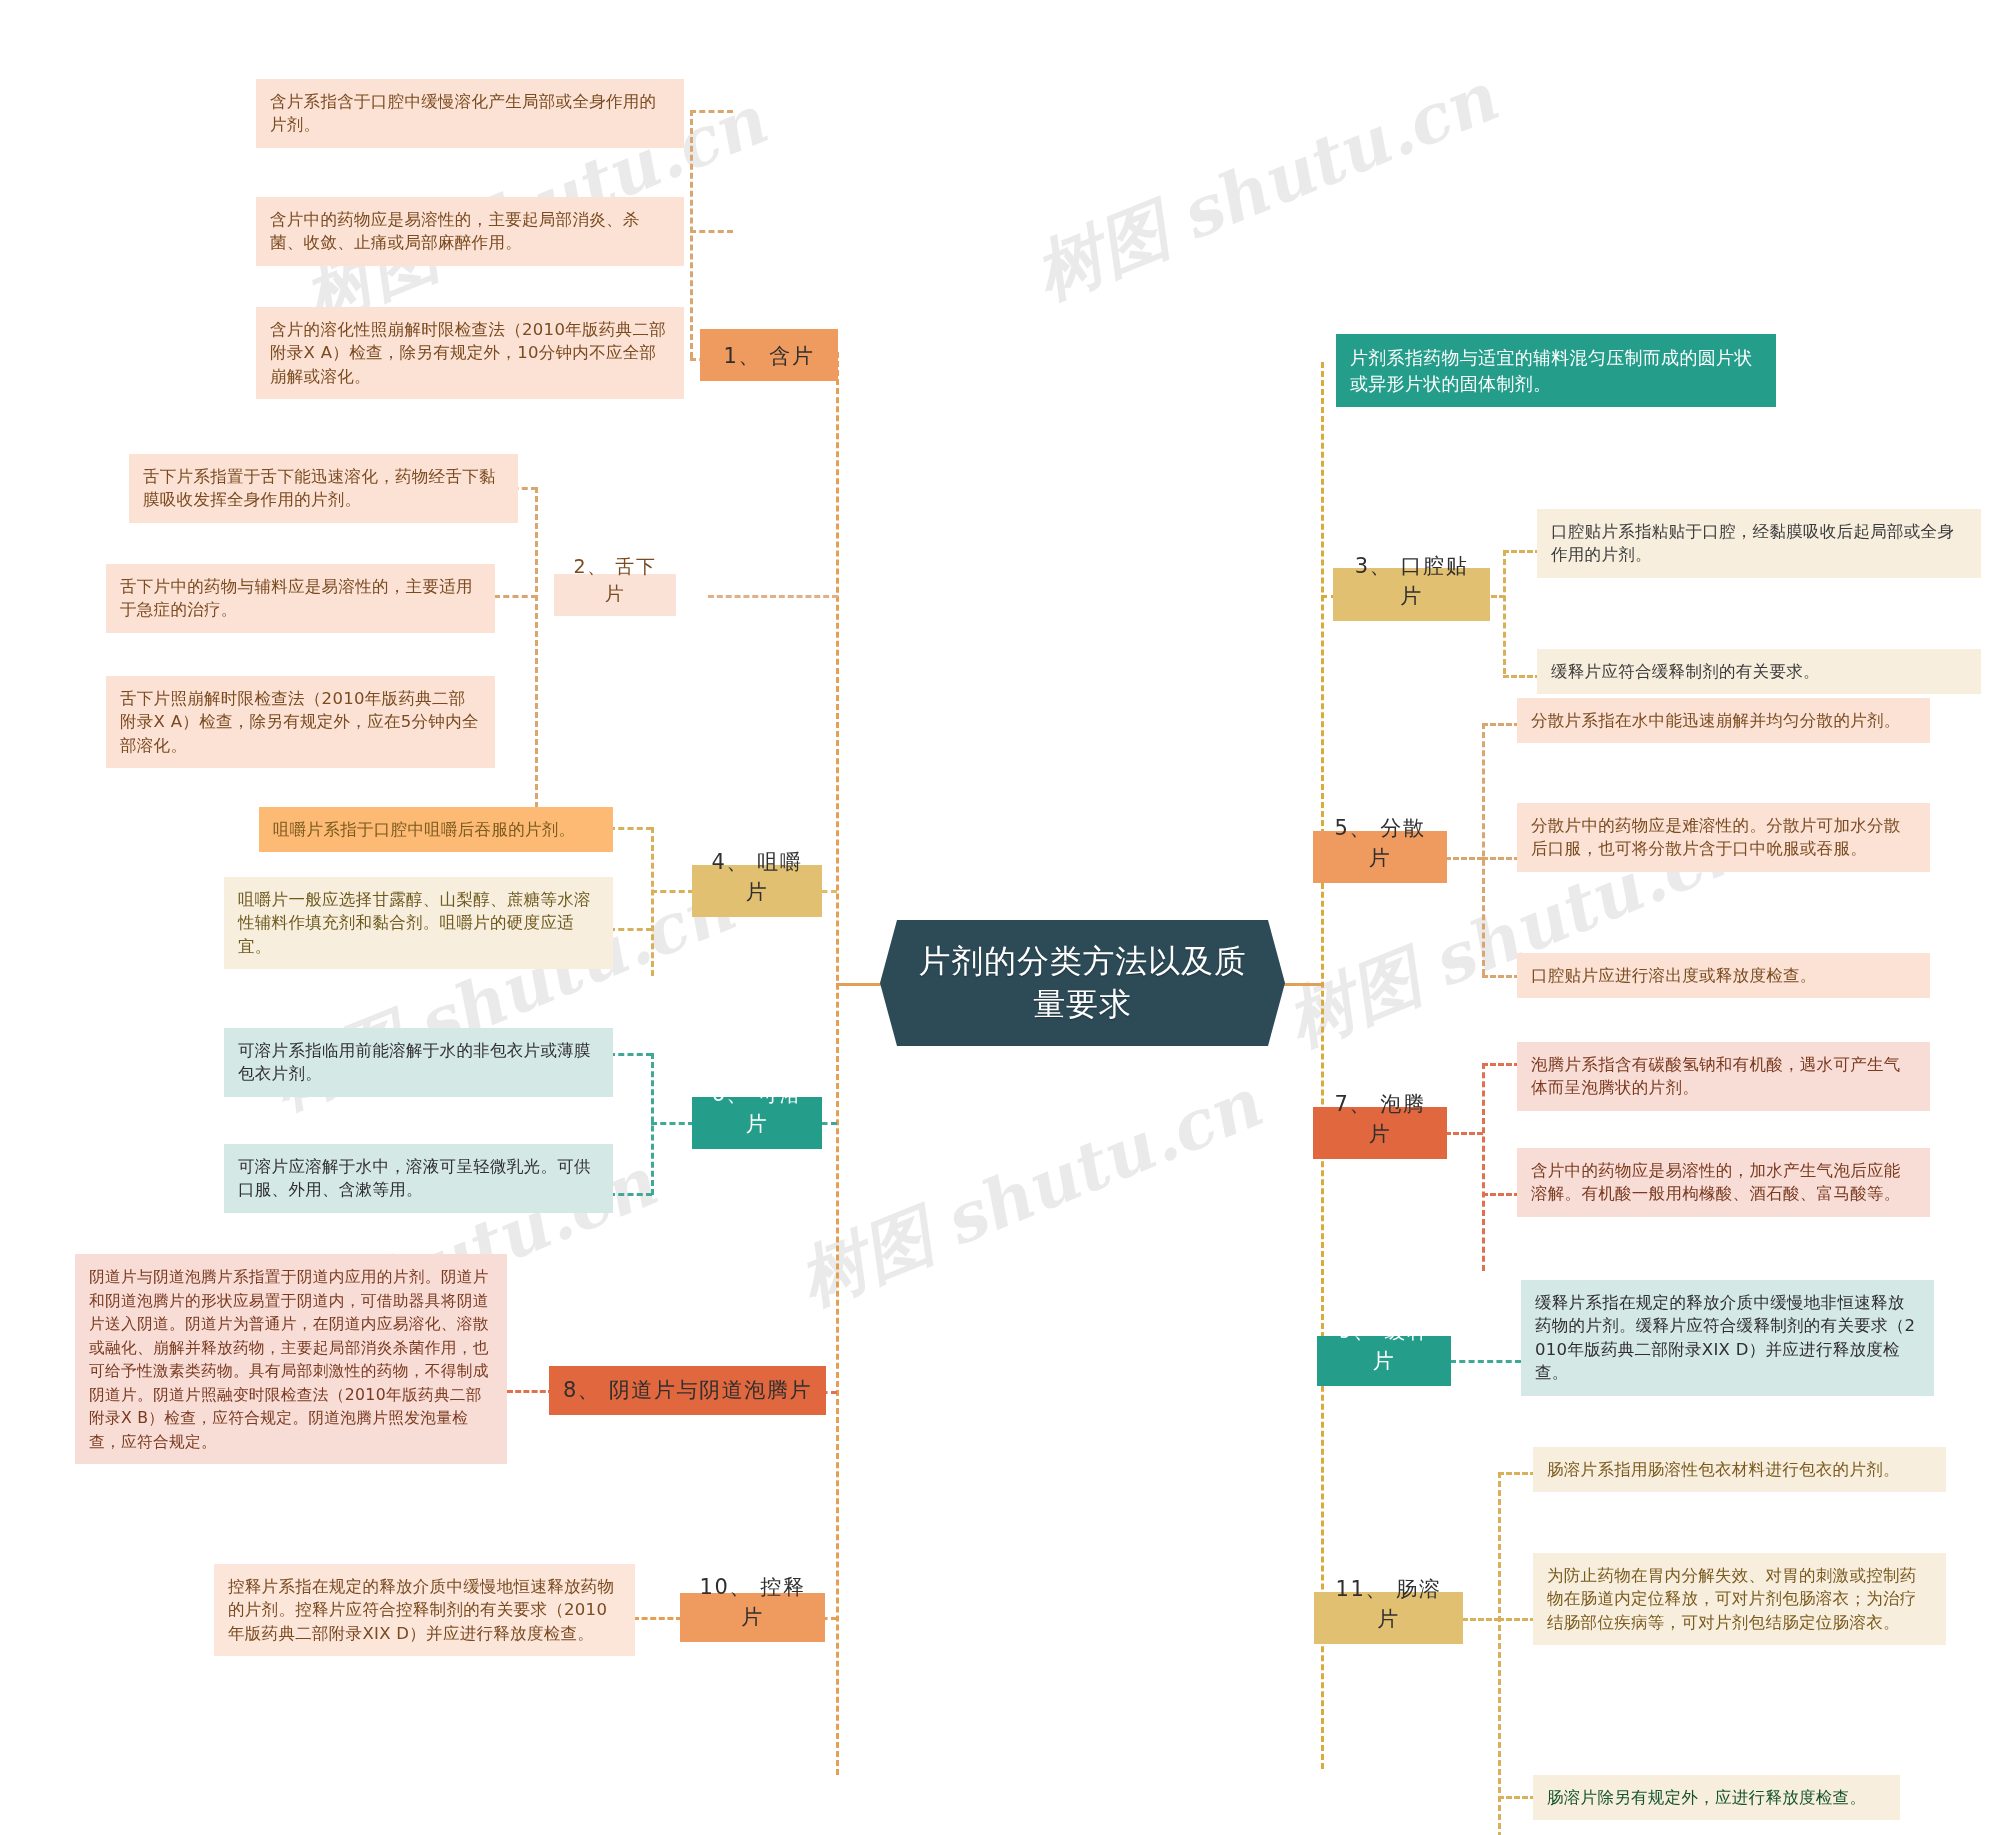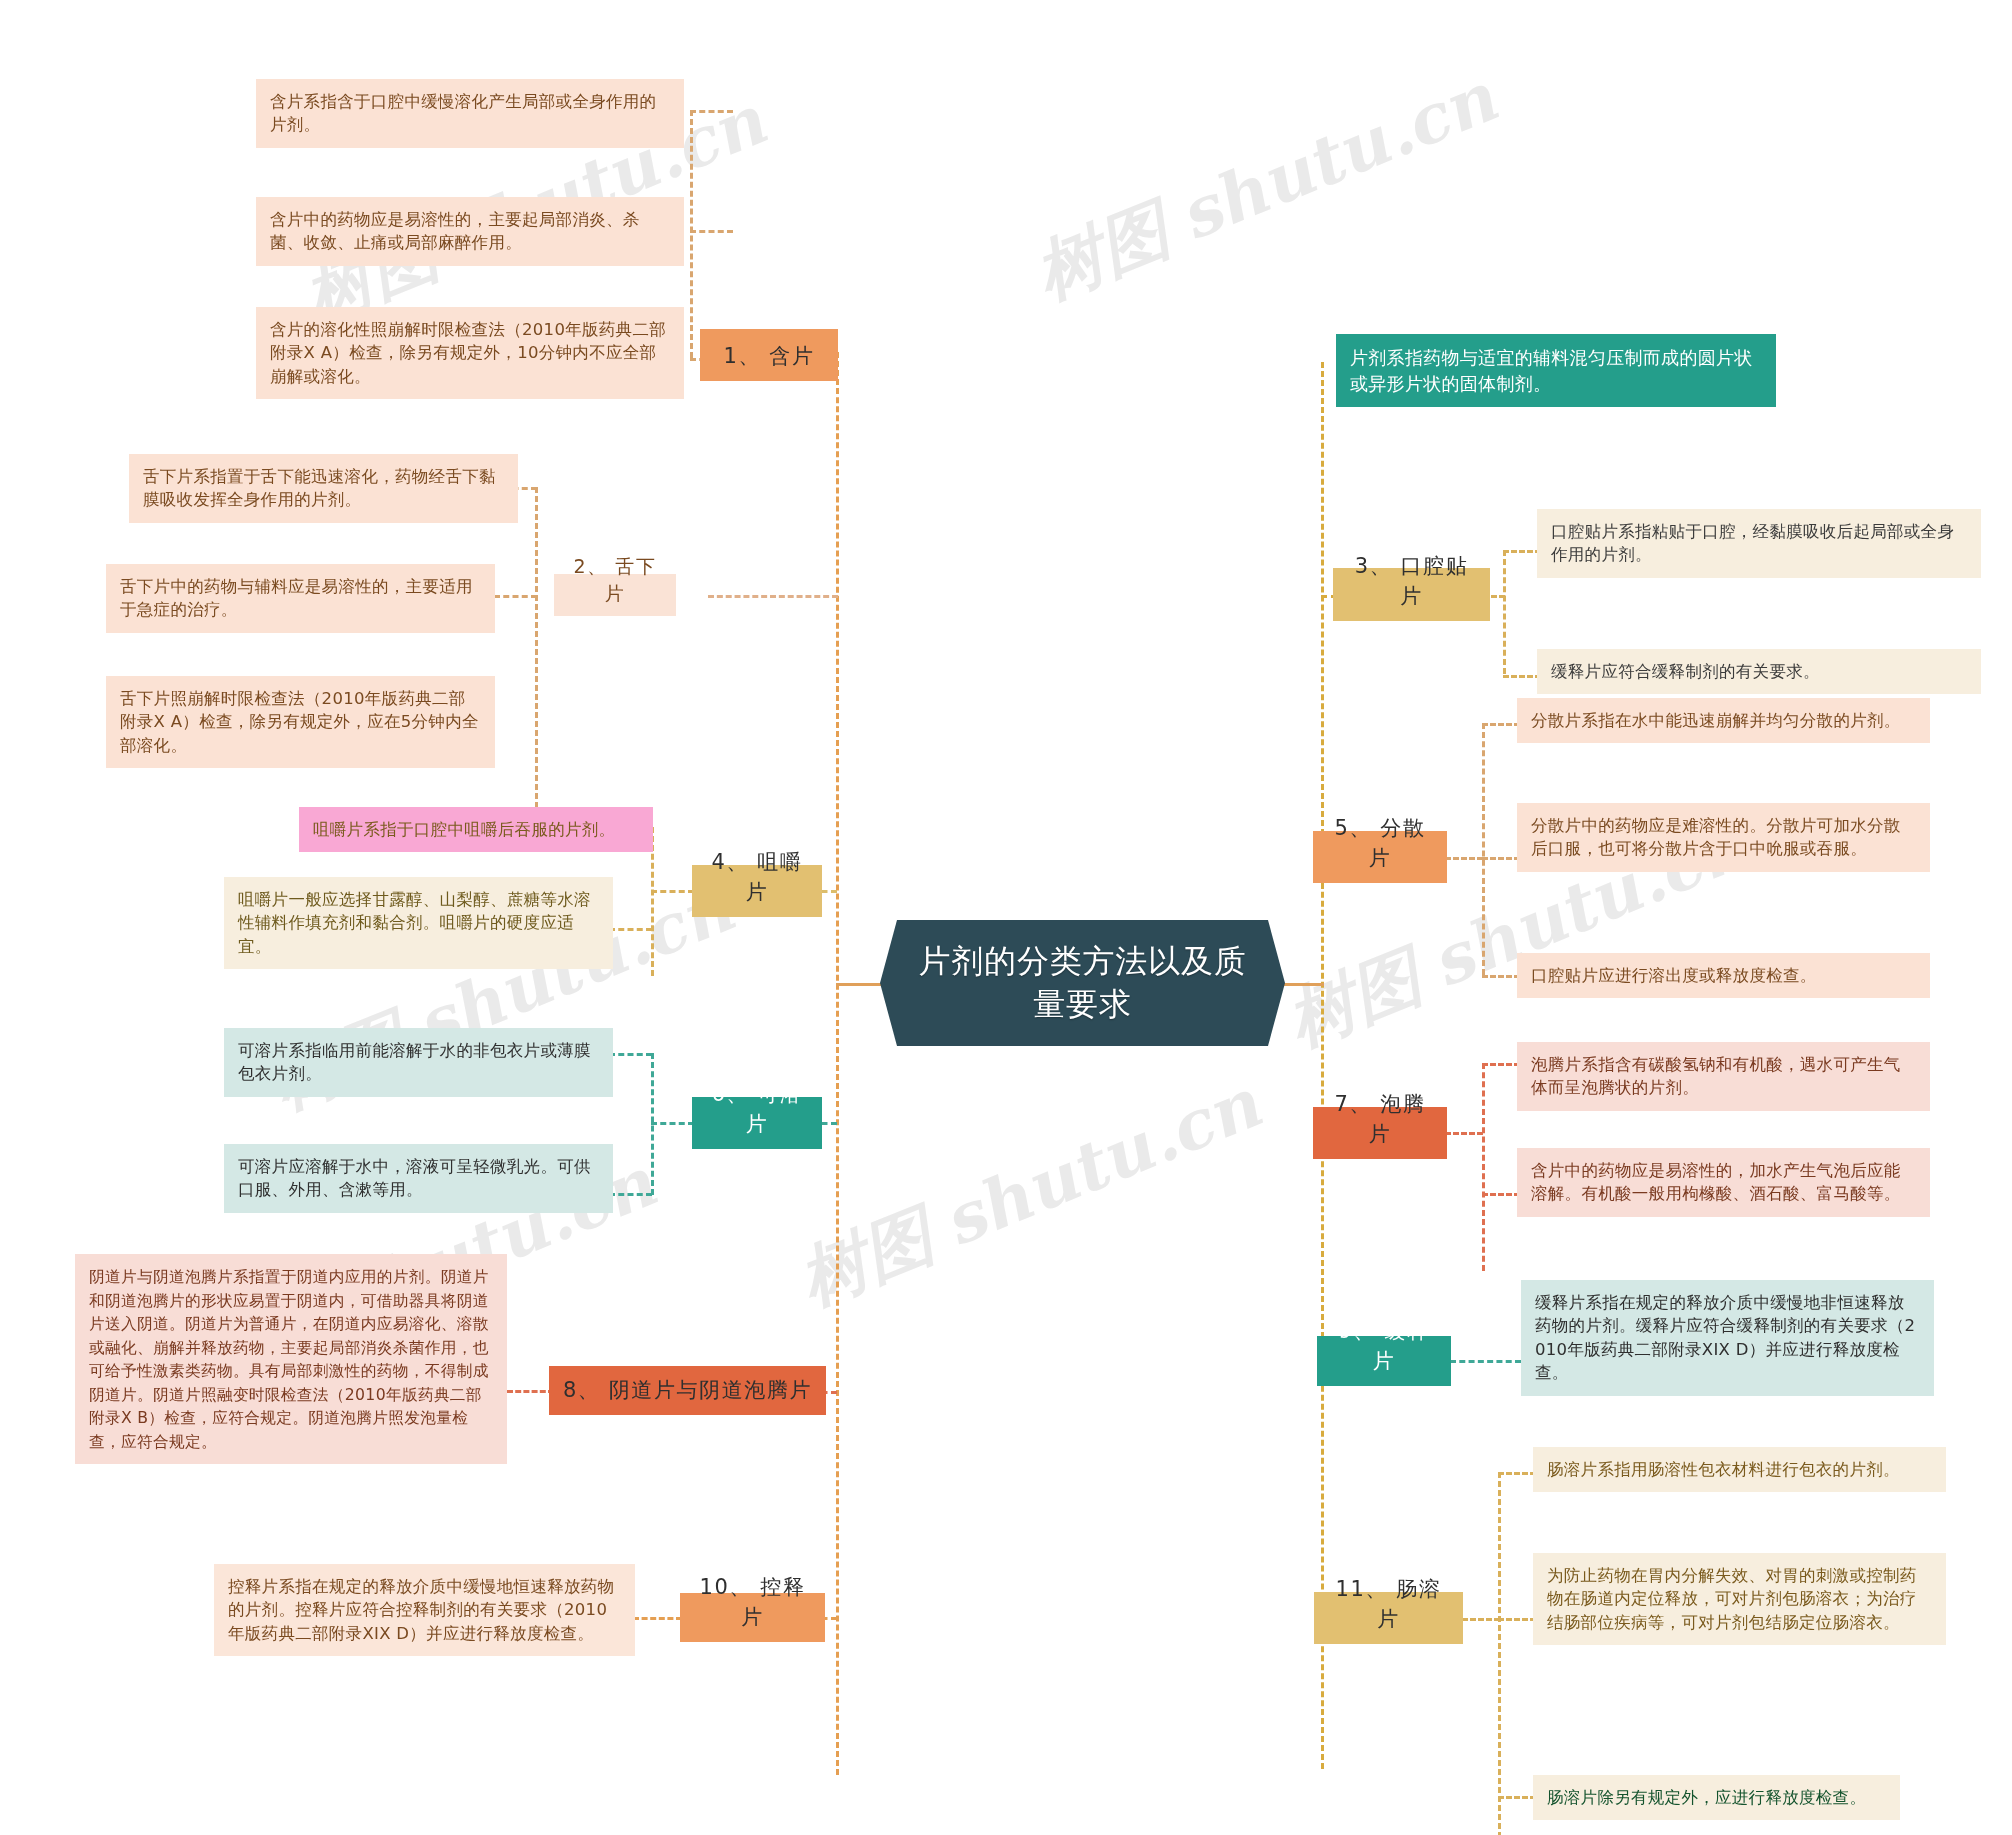--- a/index.html
+++ b/index.html
@@ -192,21 +192,21 @@
   <div class="node leaf" style="left:106px; top:564px; width:389px; background:#fbe2d4; color:#7a4a20;">
     <span>舌下片中的药物与辅料应是易溶性的，主要适用于急症的治疗。</span>
   </div>
   <div class="node leaf" style="left:106px; top:676px; width:389px; background:#fbe2d4; color:#7a4a20;">
     <span>舌下片照崩解时限检查法（2010年版药典二部附录Ⅹ A）检查，除另有规定外，应在5分钟内全部溶化。</span>
   </div>
   <div class="node cat" style="left:554px; top:574px; width:122px; height:42px; background:#fae3d6; color:#7a4a20; font-size:19px;">
     <span>2、 舌下片</span>
   </div>
 
-  <div class="node leaf" style="left:259px; top:807px; width:354px; background:#f9a8d4; color:#7a5a1d;margin-left:40px;">
+  <div class="node leaf" style="left:259px; top:807px; width:354px; background:#fdba74; color:#7a5a1d;">
     <span>咀嚼片系指于口腔中咀嚼后吞服的片剂。</span>
   </div>
   <div class="node leaf" style="left:224px; top:877px; width:389px; background:#f7eede; color:#6e5a1d;">
     <span>咀嚼片一般应选择甘露醇、山梨醇、蔗糖等水溶性辅料作填充剂和黏合剂。咀嚼片的硬度应适宜。</span>
   </div>
   <div class="node cat" style="left:692px; top:865px; width:130px; height:52px; background:#e2c071; color:#2f2f2f;">
     <span>4、 咀嚼片</span>
   </div>
 
   <div class="node leaf" style="left:224px; top:1028px; width:389px; background:#d4e8e5; color:#2f2f2f;">

